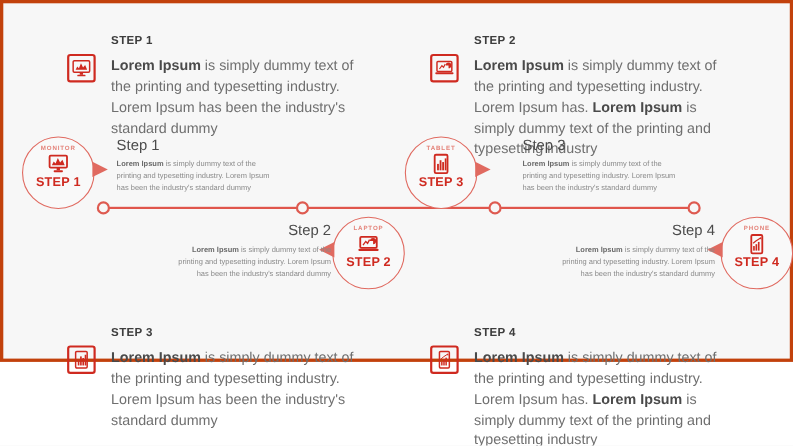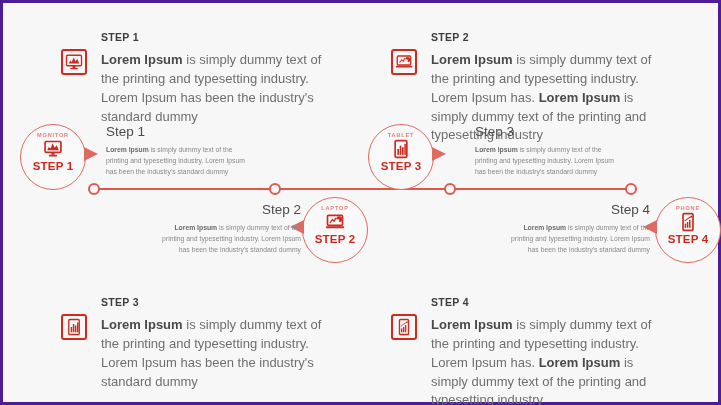--- a/index.html
+++ b/index.html
@@ -4,24 +4,24 @@
 <style>
   html,body{margin:0;padding:0;}
   body{
     width:721px;height:405px;
     background:#ffffff;
     font-family:"Liberation Sans", sans-serif;
     overflow:hidden;
   }
   #canvas{
     position:relative;
-    width:721px;height:405px;
+    width:721px;height:329px;
     background:#f7f7f7;
     box-sizing:border-box;
-    border:3px solid #4c1d95;
+    border:3px solid #c2410c;
   }
 
   
   .corner-block{position:absolute;display:flex;align-items:flex-start;}
   .corner-icon{
     width:26px;height:26px;flex:0 0 26px;
     border:2px solid #cf2a20;border-radius:3px;
     box-sizing:border-box;
     display:flex;align-items:center;justify-content:center;
     margin-top:18px;

